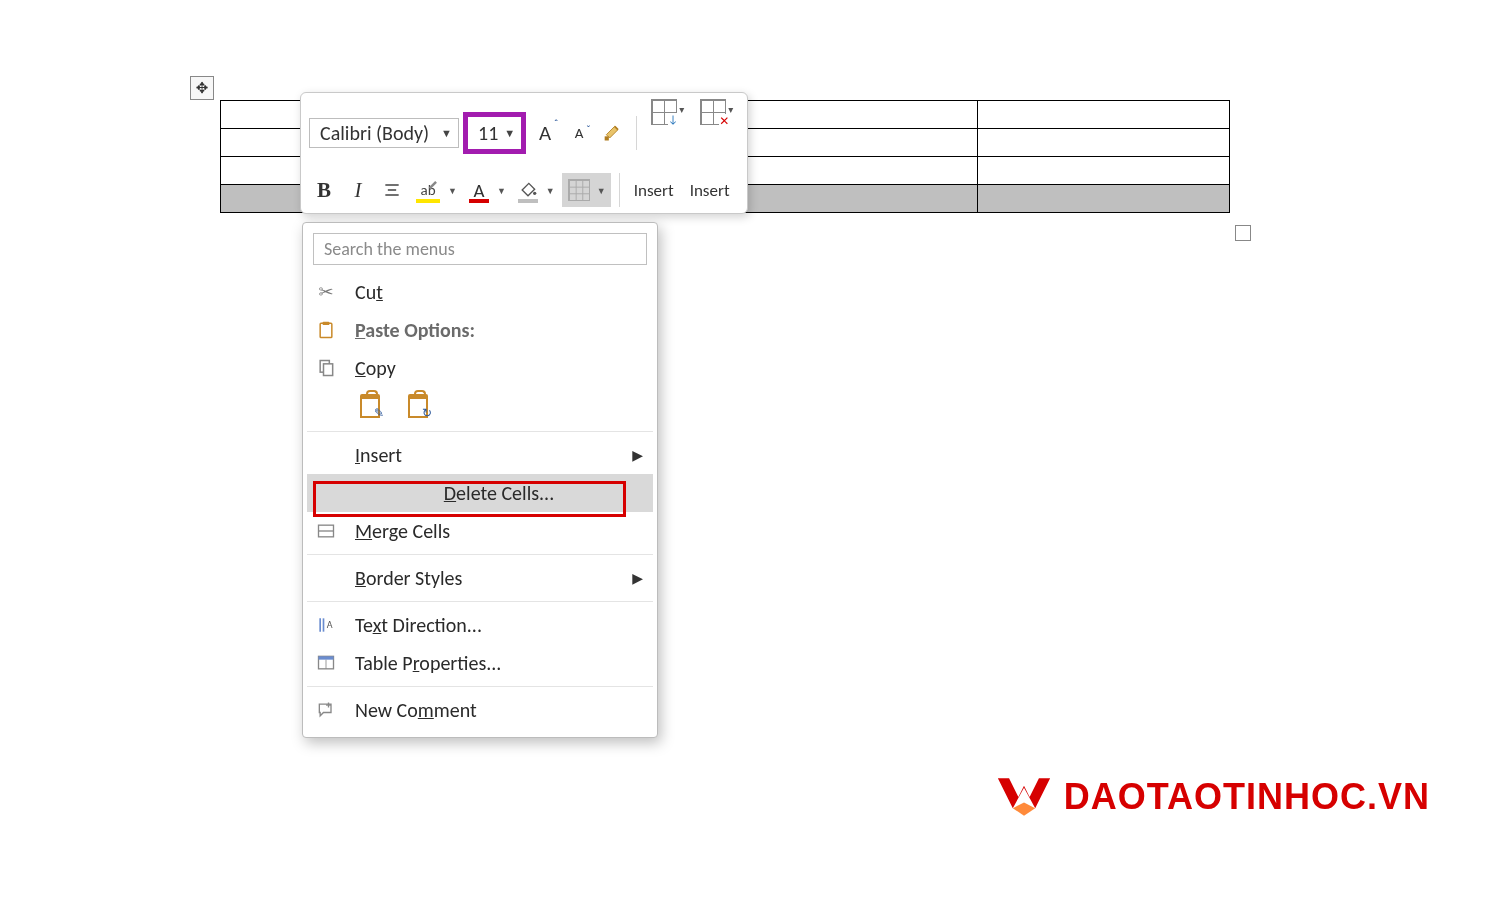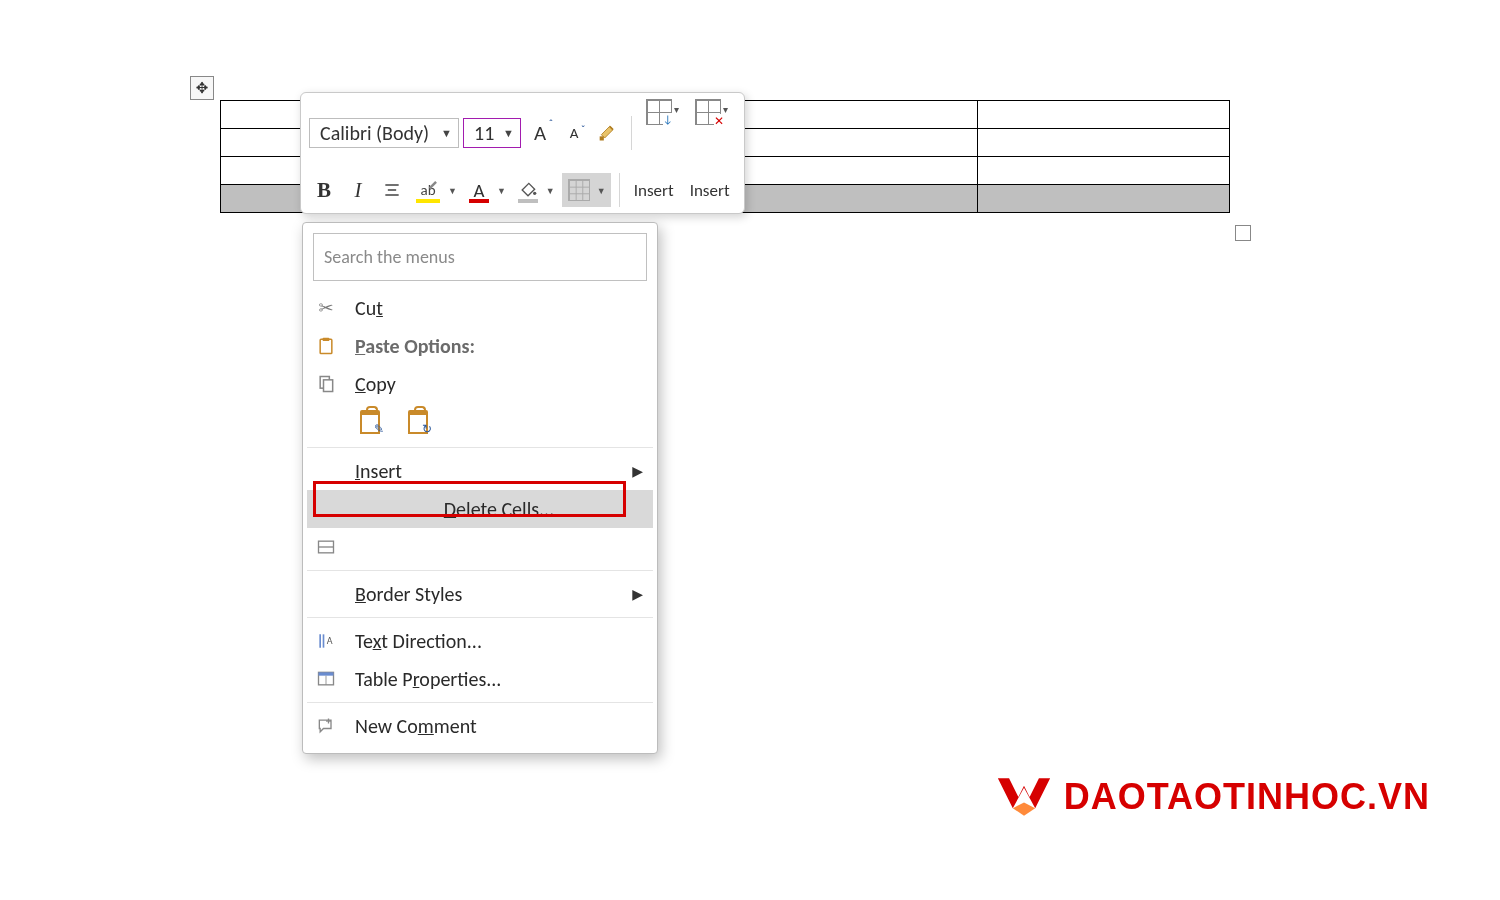--- a/index.html
+++ b/index.html
@@ -80,22 +80,22 @@
     padding: 0 6px 0 10px;
     font-size: 20px;
     color: #333;
     background: #fff;
     min-width: 150px;
     justify-content: space-between;
   }
   .size-select {
     display: flex;
     align-items: center;
-    border: 1px solid #a21caf;
-    height: 30px;
+    border: 5px solid #a21caf;
+    height: 42px;
     padding: 0 6px 0 10px;
     font-size: 20px;
     color: #333;
     background: #fff;
     min-width: 58px;
     justify-content: space-between;
   }
   .caret { font-size: 11px; color: #444; margin-left: 6px; }
 
   .tb-btn {
@@ -184,21 +184,21 @@
     border-radius: 4px;
     box-shadow: 3px 5px 14px rgba(0,0,0,0.25);
     padding: 6px 4px 8px 4px;
     z-index: 30;
     font-size: 20px;
     color: #2a2a2a;
   }
   .search-box {
     margin: 4px 6px 8px 6px;
     border: 1px solid #c0c0c0;
-    height: 48px;
+    height: 32px;
     display: flex;
     align-items: center;
     padding: 0 10px;
     color: #8a8a8a;
     font-size: 18px;
     background: #fff;
   }
   .menu-item {
     display: flex;
     align-items: center;
@@ -478,20 +478,23 @@
     </span>
   </div>
 
   <div class="menu-item">
     <span class="mi-icon">
       <svg class="svg-i" viewBox="0 0 24 24">
         <rect x="3" y="5" width="18" height="14" fill="none" stroke="#888" stroke-width="1.6"></rect>
         <line x1="3" y1="12" x2="21" y2="12" stroke="#888" stroke-width="1.6"></line>
       </svg>
     </span>
+    <span class="mi-label">
+      <span class="u">M</span><span>erge Cells</span>
+    </span>
   </div>
 
   <div class="hr"></div>
 
   <div class="menu-item">
     <span class="mi-icon"></span>
     <span class="mi-label">
       <span class="u">B</span><span>order Styles</span>
     </span>
     <span class="sub-arrow">▶</span>

